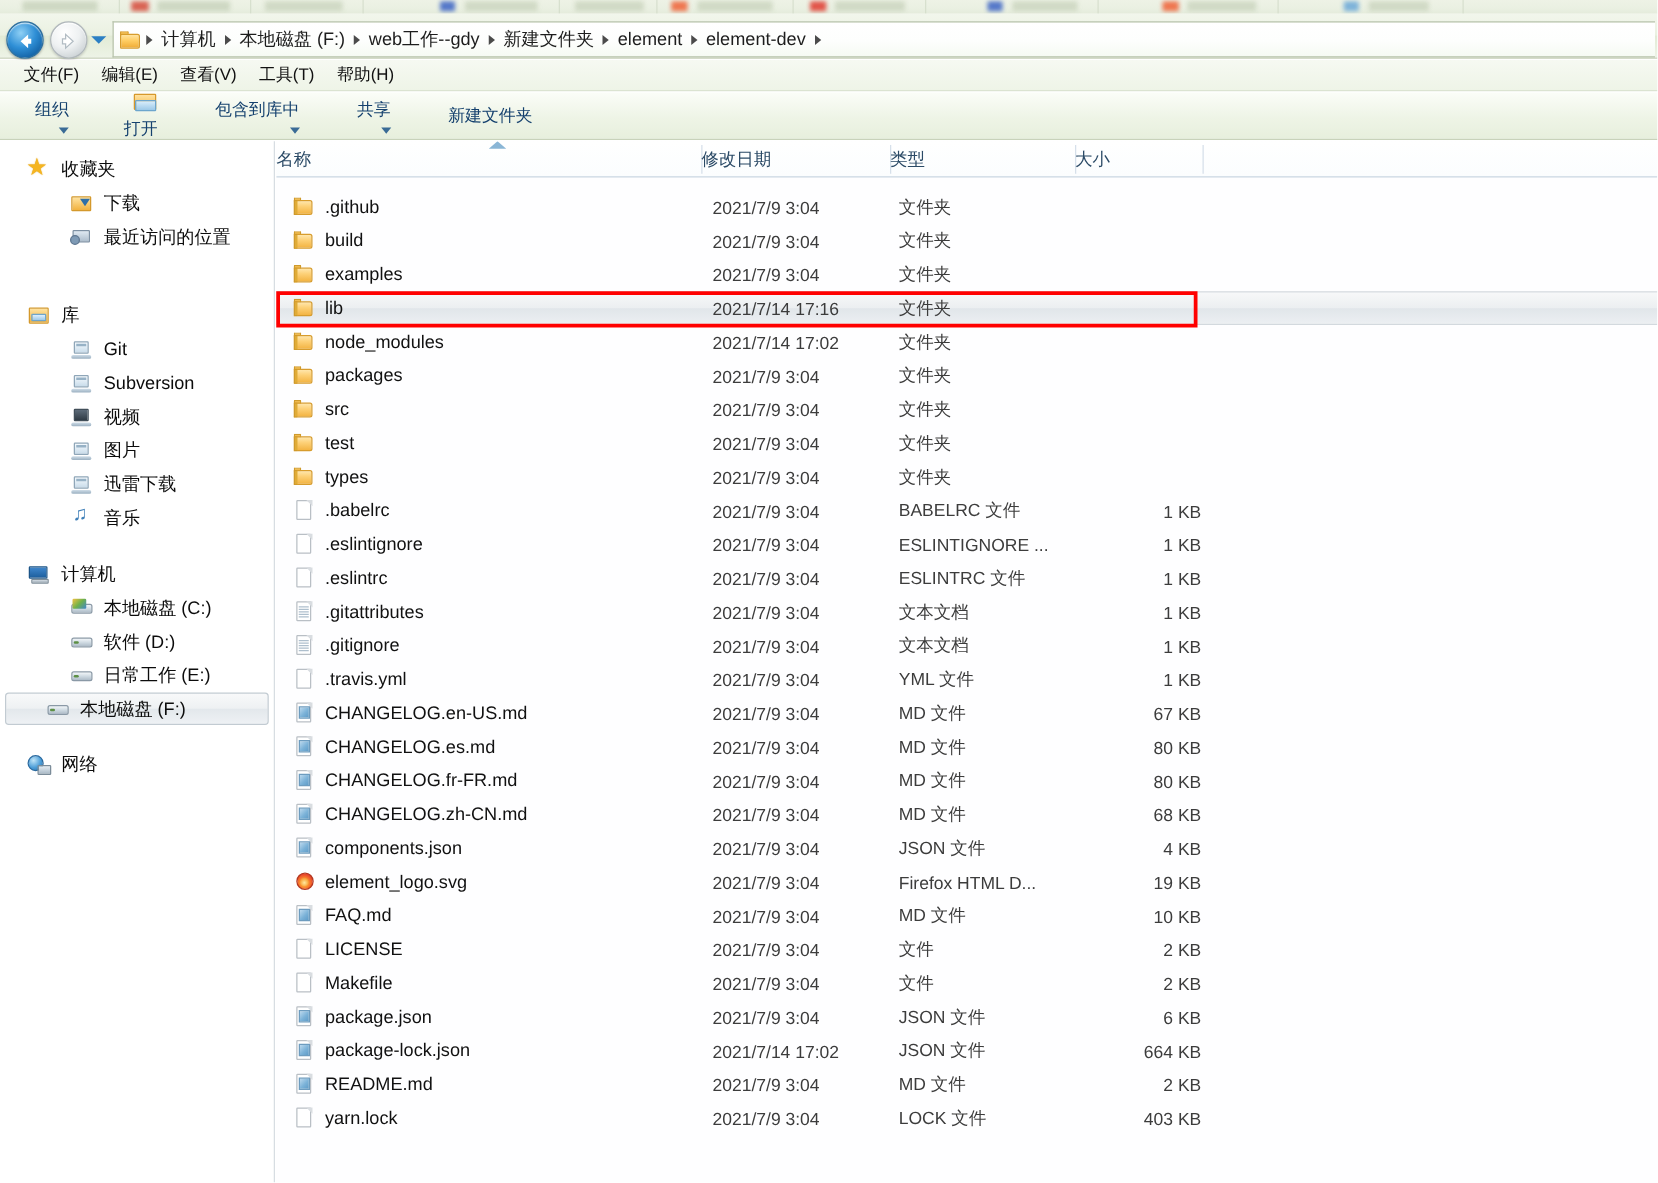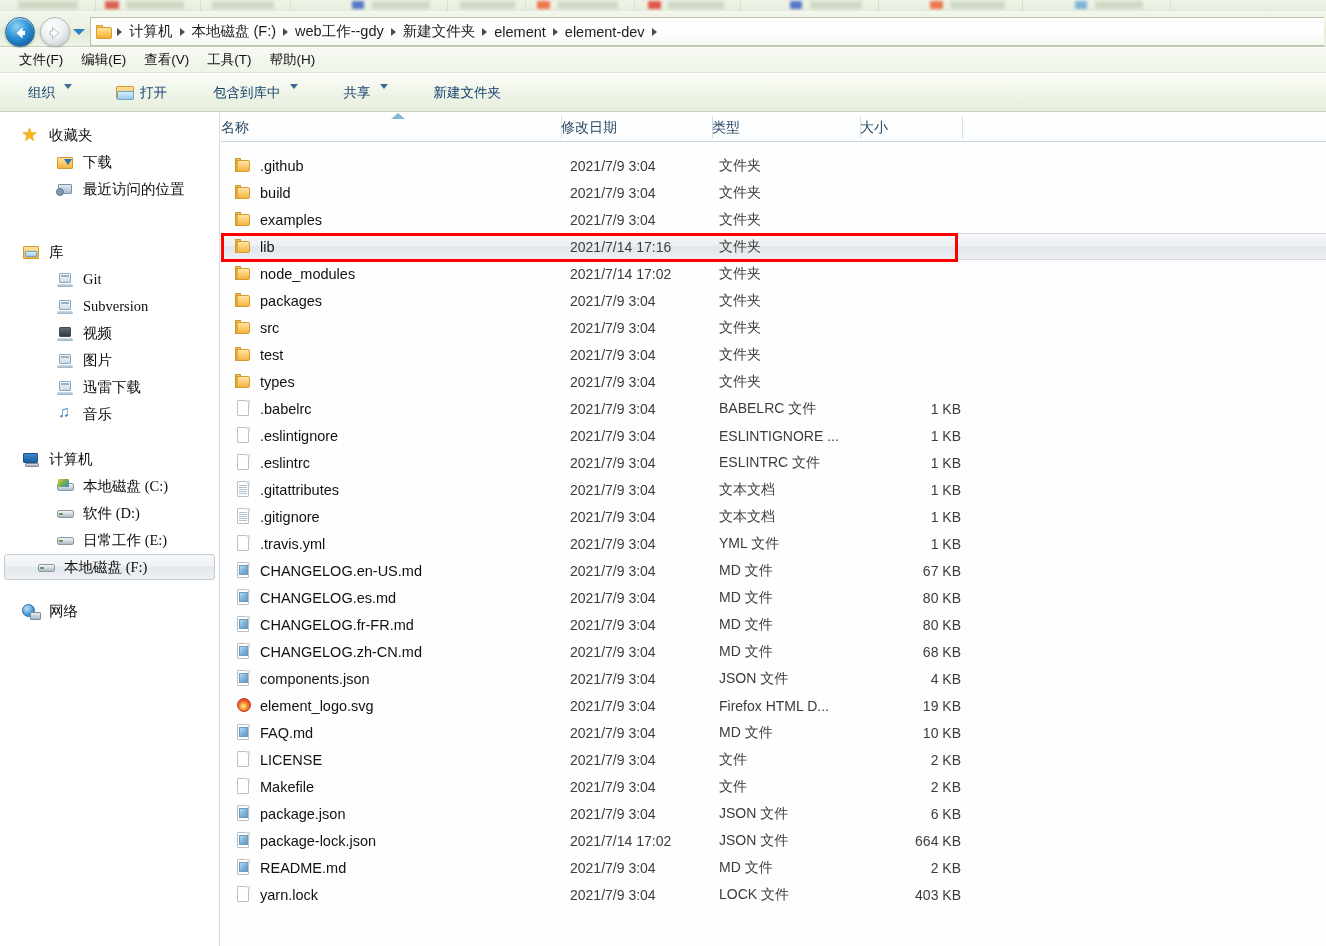--- a/index.html
+++ b/index.html
@@ -87,22 +87,22 @@
   .menuitem{ font-size:13.5px; color:#111; padding:3px 9px; white-space:nowrap; }
 
   
   .toolbar{
     position:absolute; top:74px; left:0; width:1326px; height:38px;
     background:linear-gradient(to bottom,#fbfdf8 0%, #eef4e6 55%, #e7efdd 100%);
     border-bottom:1px solid #c8d2ba;
     display:flex; align-items:center; padding-left:14px;
   }
   .tbitem{
-    font-size:13.5px; color:#15416e; padding:4px 8px; display:flex; align-items:flex-start; gap:5px;
-    white-space:nowrap; border-radius:2px;
+    font-size:13.5px; color:#15416e; padding:4px 8px; display:flex; align-items:flex-end; gap:5px;
+    white-space:nowrap; border-radius:2px;flex-direction:column;
   }
   .tbcaret{
     width:0;height:0; margin-left:4px;
     border-left:4px solid transparent; border-right:4px solid transparent;
     border-top:5px solid #3a6b96;
   }
   .openicon{ width:19px;height:16px; position:relative; }
   .openicon .bk{
     position:absolute; left:0; top:2px; width:18px;height:13px;
     background:linear-gradient(to bottom,#ffe2a0,#f3b441); border:1px solid #d6982c; border-radius:1px;
@@ -110,21 +110,21 @@
   .openicon .fr{
     position:absolute; left:1px; bottom:0; width:17px;height:9px;
     background:linear-gradient(to bottom,#d9eefc,#9cc9e8); border:1px solid #6da6cd; border-radius:1px;
   }
 
   
   .leftpane{
     position:absolute; top:113px; left:0; width:220px; bottom:0;
     background:#ffffff; border-right:1px solid #d7dde2; overflow:hidden;
   }
-  .navlist{ padding-top:9px;font-family:Liberation Serif, serif; }
+  .navlist{ padding-top:9px; }
   .navrow{
     height:27px; display:flex; align-items:center; padding-left:22px; gap:8px;
     font-size:14.5px; color:#0c0c0c; white-space:nowrap;
   }
   .navrow.child{ padding-left:56px; }
   .navrow.selected{
     background:linear-gradient(to bottom,#f8f9fa 0%, #eef1f3 48%, #e3e8ec 52%, #eef1f4 100%);
     border:1px solid #c2cbd2; border-radius:3px;
     margin:0 4px 0 4px; padding-left:32px; height:26px;
   }

